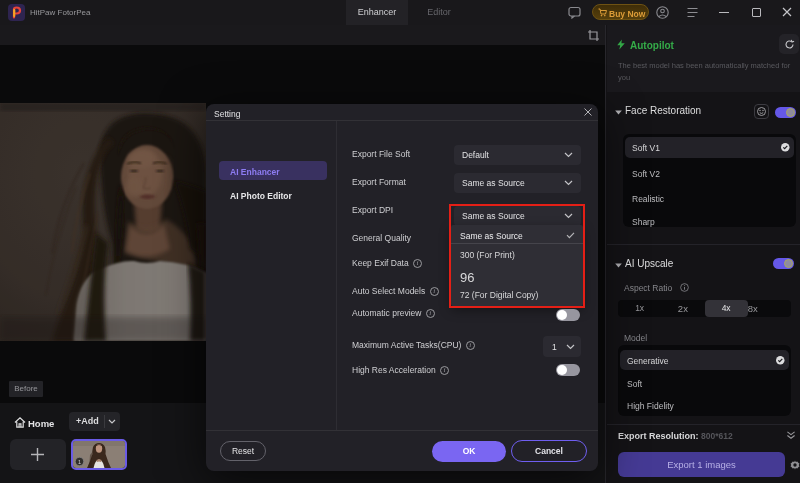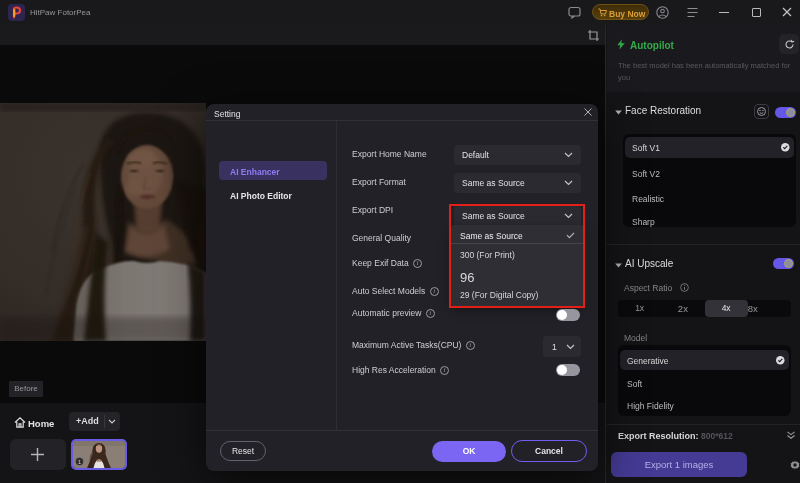--- a/index.html
+++ b/index.html
@@ -22,20 +22,22 @@
 <div id="app">
 <div class="abs" style="left:0;top:0;width:800px;height:25px;background:#19181b;">
 
   <svg class="abs" style="left:8px;top:4px;" width="17" height="17" viewBox="0 0 17 17">
     <rect x="0" y="0" width="17" height="17" rx="4" fill="#2e2450"></rect>
     <path d="M6 13.5 L6 5 Q6 3.5 8.5 3.5 Q12 3.5 12 6.5 Q12 9.5 8.5 9.5 L7.5 9.5" fill="none" stroke="#e8443a" stroke-width="2.2" stroke-linecap="round"></path>
     <path d="M6.2 12 L6.2 6" stroke="#f5a623" stroke-width="2.2" stroke-linecap="round"></path>
   </svg>
   <div class="abs" style="left:30px;top:8px;color:#98989c;font-size:8px;">HitPaw FotorPea</div>
 
+  <div class="abs" style="left:346px;top:0;width:62px;height:25px;background:#232226;color:#cfcfd2;font-size:9px;line-height:25px;text-align:center;">Enhancer</div>
+  <div class="abs" style="left:408px;top:0;width:62px;height:25px;color:#66666b;font-size:9px;line-height:25px;text-align:center;">Editor</div>
 
   <svg class="abs" style="left:568px;top:6px;" width="14" height="13" viewBox="0 0 14 13">
     <rect x="1" y="1.5" width="11" height="8.5" rx="2" fill="none" stroke="#8a8a8f" stroke-width="1.2"></rect>
     <path d="M4 10 L4 12 L6.5 10" fill="none" stroke="#8a8a8f" stroke-width="1.2"></path>
   </svg>
 
   <div class="abs" style="left:592px;top:4px;width:57px;height:16px;border-radius:8px;background:linear-gradient(180deg,#3e2d08,#57400c);border:1px solid #6e5213;"></div>
   <svg class="abs" style="left:598px;top:8px;" width="9" height="9" viewBox="0 0 9 9">
     <path d="M0.5 1 L2 1 L3 6 L7.5 6 L8.5 2.5 L2.3 2.5" fill="none" stroke="#d99a37" stroke-width="1"></path>
     <circle cx="3.5" cy="7.6" r="0.8" fill="#d99a37"></circle>
@@ -242,40 +244,40 @@
       </svg>
     </div>
     <div class="abs" style="left:9px;top:34px;color:#bebec1;font-size:8.5px;">Soft</div>
     <div class="abs" style="left:9px;top:56px;color:#bebec1;font-size:8.5px;">High Fidelity</div>
   </div>
   <div class="abs" style="left:1px;top:399px;width:194px;height:1px;background:#242329;"></div>
   <div class="abs" style="left:12px;top:406px;color:#d8d8da;font-size:9px;font-weight:bold;">Export Resolution: <span style="color:#55555a;font-weight:bold;font-size:8.5px;">800*612</span></div>
   <svg class="abs" style="left:180px;top:406px;" width="10" height="9" viewBox="0 0 11 10">
     <path d="M1.5 1 L5.5 4 L9.5 1 M1.5 5 L5.5 8 L9.5 5" fill="none" stroke="#97979b" stroke-width="1.2"></path>
   </svg>
-  <div class="abs" style="left:5px;top:427px;width:136px;height:25px;background:#453a94;border-radius:6px;color:#b7b0e6;font-size:9.5px;line-height:25px;text-align:center;">Export 1 images</div>
+  <div class="abs" style="left:12px;top:427px;width:167px;height:25px;background:#453a94;border-radius:6px;color:#b7b0e6;font-size:9.5px;line-height:25px;text-align:center;">Export 1 images</div>
   <svg class="abs" style="left:184px;top:435px;" width="10" height="10" viewBox="0 0 13 13">
     <path d="M6.5 0.5 L7.5 2.5 L9.5 1.8 L10.8 3.6 L12.4 5 L11.3 6.5 L12.4 8 L10.8 9.4 L9.5 11.2 L7.5 10.5 L6.5 12.5 L5.5 10.5 L3.5 11.2 L2.2 9.4 L0.6 8 L1.7 6.5 L0.6 5 L2.2 3.6 L3.5 1.8 L5.5 2.5 Z" fill="#8f8f93"></path>
     <circle cx="6.5" cy="6.5" r="2.2" fill="#141316"></circle>
   </svg>
 </div>
 <div class="abs" style="left:206px;top:104px;width:392px;height:367px;background:#222127;border-radius:8px;box-shadow:0 10px 45px rgba(0,0,0,0.65);">
   <div class="abs" style="left:8px;top:5px;color:#e2e2e4;font-size:8.5px;">Setting</div>
   <svg class="abs" style="left:377px;top:3px;" width="10" height="10" viewBox="0 0 10 10">
     <path d="M1.5 1.5 L8.5 8.5 M8.5 1.5 L1.5 8.5" stroke="#b2b2b6" stroke-width="1"></path>
   </svg>
   <div class="abs" style="left:0;top:16px;width:392px;height:1px;background:#323136;"></div>
   <div class="abs" style="left:130px;top:17px;width:1px;height:309px;background:#2e2d33;"></div>
 
   <div class="abs" style="left:24px;top:40px;color:#e6e6e8;font-size:8.5px;font-weight:bold;margin-top:20px;">General settings</div>
   <div class="abs" style="left:13px;top:57px;width:108px;height:19px;background:#393160;border-radius:4px;"></div>
   <div class="abs" style="left:24px;top:63px;color:#8d7cf2;font-size:8.5px;font-weight:bold;">AI Enhancer</div>
   <div class="abs" style="left:24px;top:87px;color:#e6e6e8;font-size:8.5px;font-weight:bold;">AI Photo Editor</div>
 
-  <div class="abs lbl" style="left:146px;top:45px;">Export Home Name</div>
+  <div class="abs lbl" style="left:146px;top:45px;">Export File Soft</div>
   <div class="abs lbl" style="left:146px;top:73px;">Export Format</div>
   <div class="abs lbl" style="left:146px;top:101px;">Export DPI</div>
   <div class="abs lbl" style="left:146px;top:129px;">General Quality</div>
   <div class="abs lbl" style="left:146px;top:154px;">Keep Exif Data <span class="info">i</span></div>
   <div class="abs lbl" style="left:146px;top:182px;">Auto Select Models <span class="info">i</span></div>
   <div class="abs lbl" style="left:146px;top:204px;">Automatic preview <span class="info">i</span></div>
   <div class="abs lbl" style="left:146px;top:236px;">Maximum Active Tasks(CPU) <span class="info">i</span></div>
   <div class="abs lbl" style="left:146px;top:261px;">High Res Acceleration <span class="info">i</span></div>
 
   <div class="abs dd" style="left:248px;top:41px;">
@@ -298,21 +300,21 @@
       </div>
 
   <div class="abs" style="left:245px;top:121px;width:132px;height:81px;background:#2f2e35;border-radius:2px;box-shadow:0 4px 12px rgba(0,0,0,0.4);">
     <div class="abs" style="left:9px;top:6px;color:#ececee;font-size:8.5px;">Same as Source</div>
     <svg class="abs" style="left:115px;top:7px;" width="9" height="7" viewBox="0 0 9 7">
           <path d="M1 3.2 L3.4 5.6 L8 0.8" fill="none" stroke="#b5b5b8" stroke-width="1.2"></path>
         </svg>
     <div class="abs" style="left:0;top:18px;width:132px;height:1px;background:#45444b;"></div>
     <div class="abs" style="left:9px;top:25px;color:#d8d8da;font-size:8.5px;">300 (For Print)</div>
     <div class="abs" style="left:9px;top:45px;color:#d8d8da;font-size:13px;">96</div>
-    <div class="abs" style="left:9px;top:65px;color:#d8d8da;font-size:8.5px;">29 (For Digital Copy)</div>
+    <div class="abs" style="left:9px;top:65px;color:#d8d8da;font-size:8.5px;">72 (For Digital Copy)</div>
   </div>
 
   <div class="abs" style="left:243px;top:100px;width:136px;height:104px;border:2px solid #e41f16;"></div>
 
   <div class="abs tgl" style="left:350px;top:205px;">
         <div class="knob"></div>
       </div>
   <div class="abs tgl" style="left:350px;top:260px;">
         <div class="knob"></div>
       </div>

